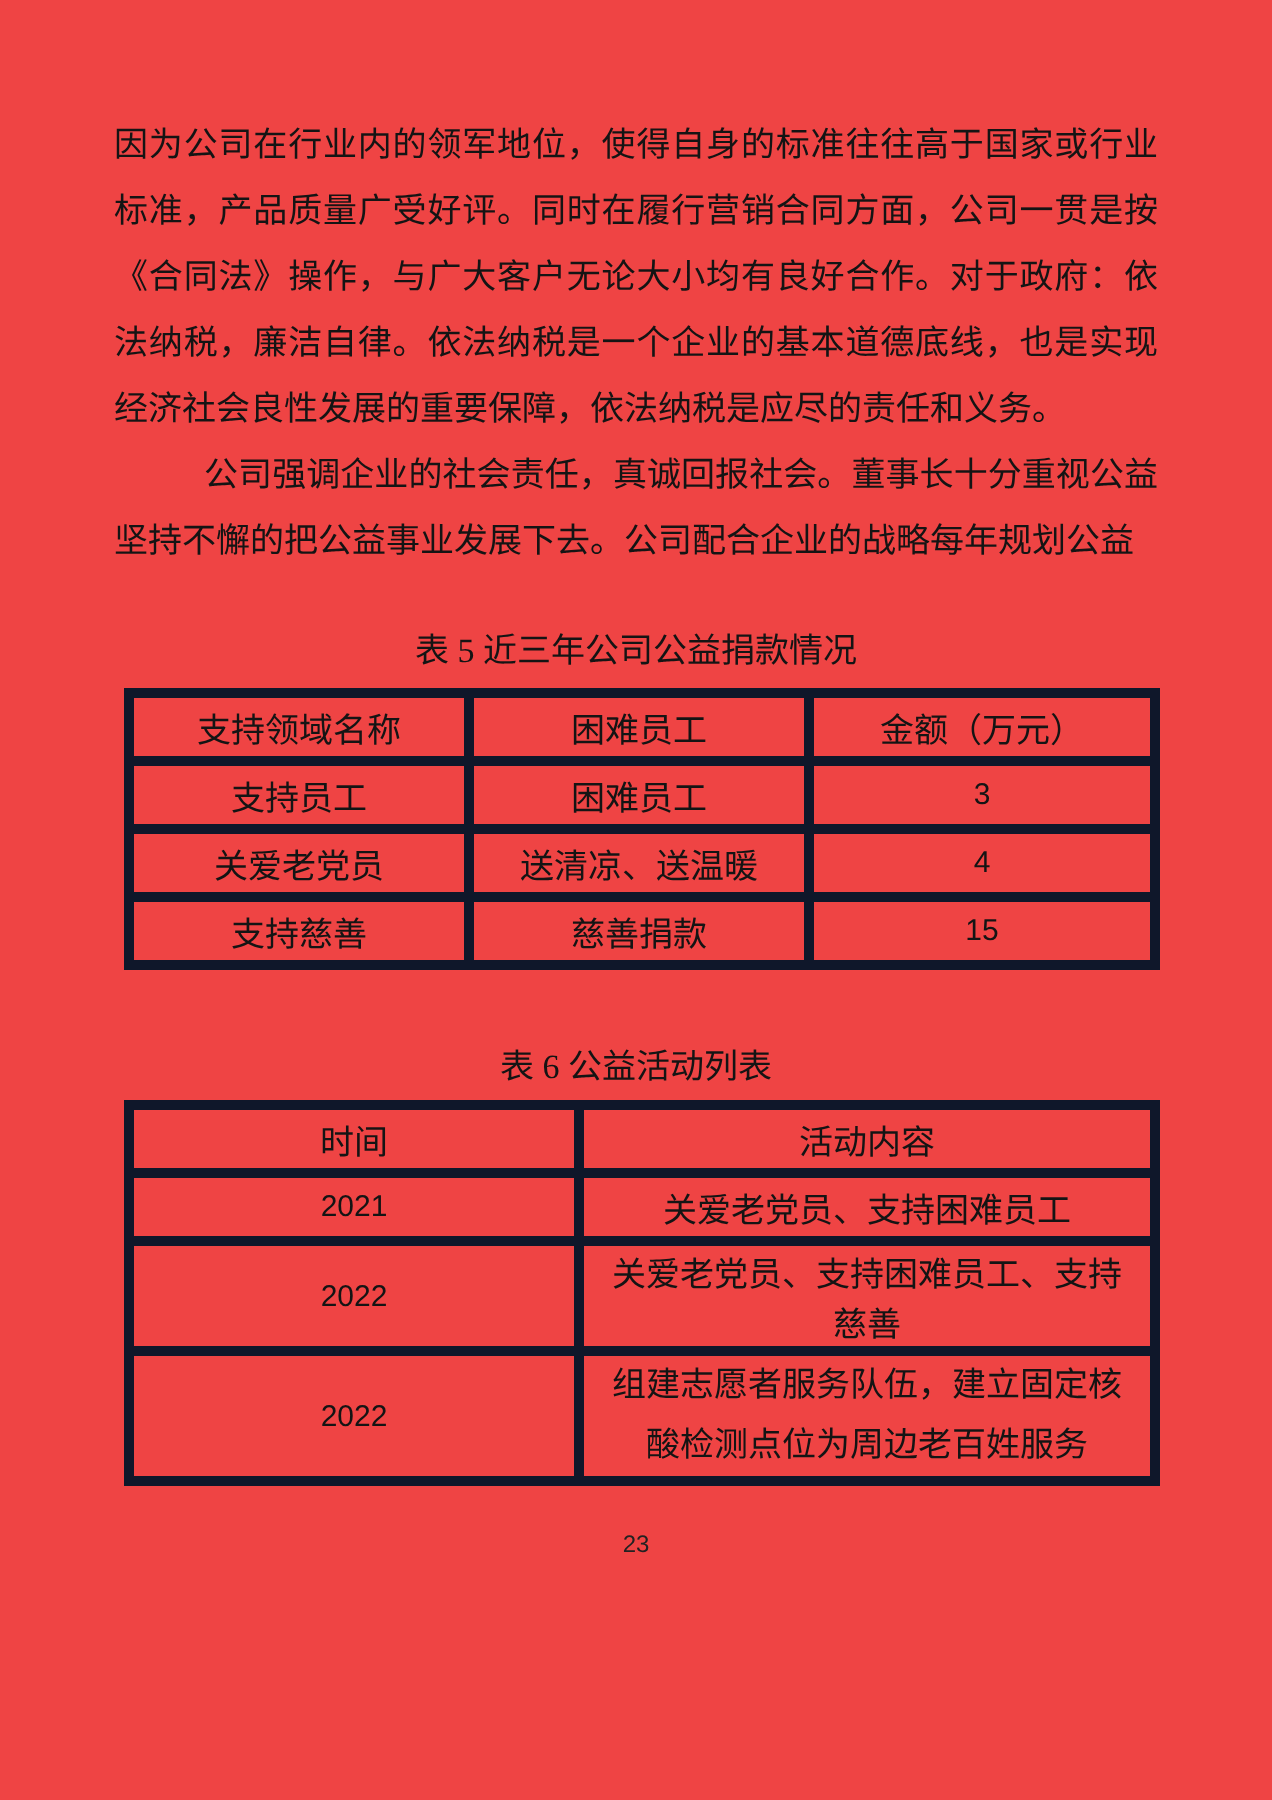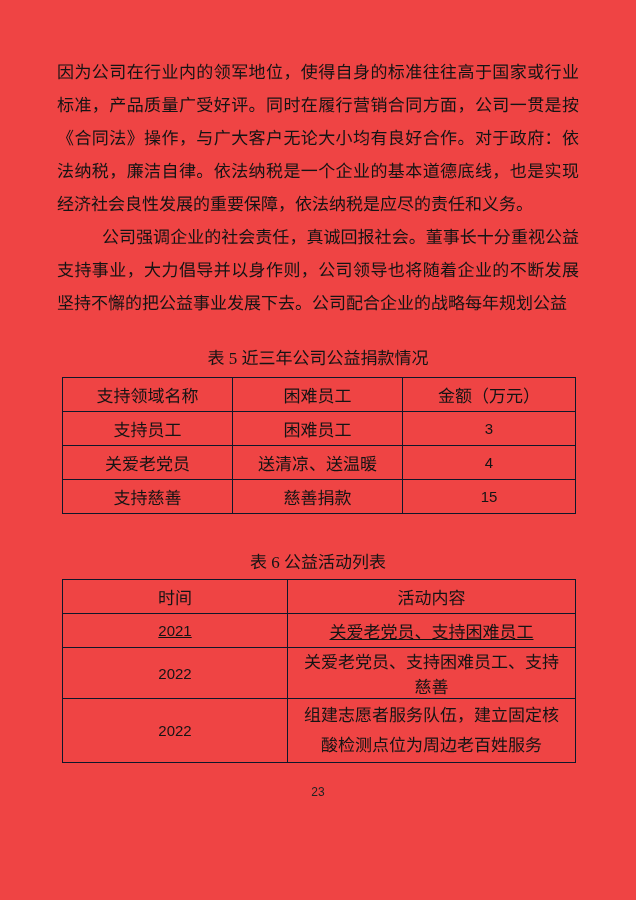--- a/index.html
+++ b/index.html
@@ -46,31 +46,31 @@
 
   table {
     border-collapse: collapse;
     table-layout: fixed;
     margin-left: 5px;
     width: 513px;
   }
   .table5 { margin-top: 5px; }
   .table6 { margin-top: 3px; }
   th, td {
-    border: 1px solid #0f172a;
+    border: 5px solid #0f172a;
     font-weight: normal;
     text-align: center;
     vertical-align: middle;
     font-size: 17px;
     padding: 0 8px;
     color: #141414;
   }
   .table5 tr { height: 34px; }
   .table6 thead tr { height: 34px; margin-left: 44px; }
-  .table6 tbody tr:nth-child(1) { height: 34px; text-decoration: underline; }
+  .table6 tbody tr:nth-child(1) { height: 34px; }
   .table6 tbody tr:nth-child(2) { height: 32px; }
   .table6 tbody tr:nth-child(3) { height: 64px; }
   .table6 tbody tr:nth-child(3) td:last-child { line-height: 30px; }
 
   .table5 td:nth-child(3),
   .table6 td:nth-child(1) {
     font-family: "Liberation Sans", "DejaVu Sans", sans-serif;
     font-size: 15px;
   }
 
@@ -95,21 +95,20 @@
         <div class="tline">标准，产品质量广受好评。同时在履行营销合同方面，公司一贯是按</div>
         <div class="tline">《合同法》操作，与广大客户无论大小均有良好合作。对于政府：依</div>
         <div class="tline">法纳税，廉洁自律。依法纳税是一个企业的基本道德底线，也是实现</div>
         <div class="tline">经济社会良性发展的重要保障，依法纳税是应尽的责任和义务。</div>
       </div>
 
 
     <div class="para para2">
 
     <div class="tline">公司强调企业的社会责任，真诚回报社会。董事长十分重视公益</div>
-        <div class="tline">支持事业，大力倡导并以身作则，公司领导也将随着企业的不断发展</div>
         <div class="tline">坚持不懈的把公益事业发展下去。公司配合企业的战略每年规划公益</div>
       </div>
 
     <div class="table-title t5-title">表 5 近三年公司公益捐款情况</div>
 
     <table class="table5">
       <colgroup>
           <col style="width:170px">
           <col style="width:170px">
           <col style="width:173px">

